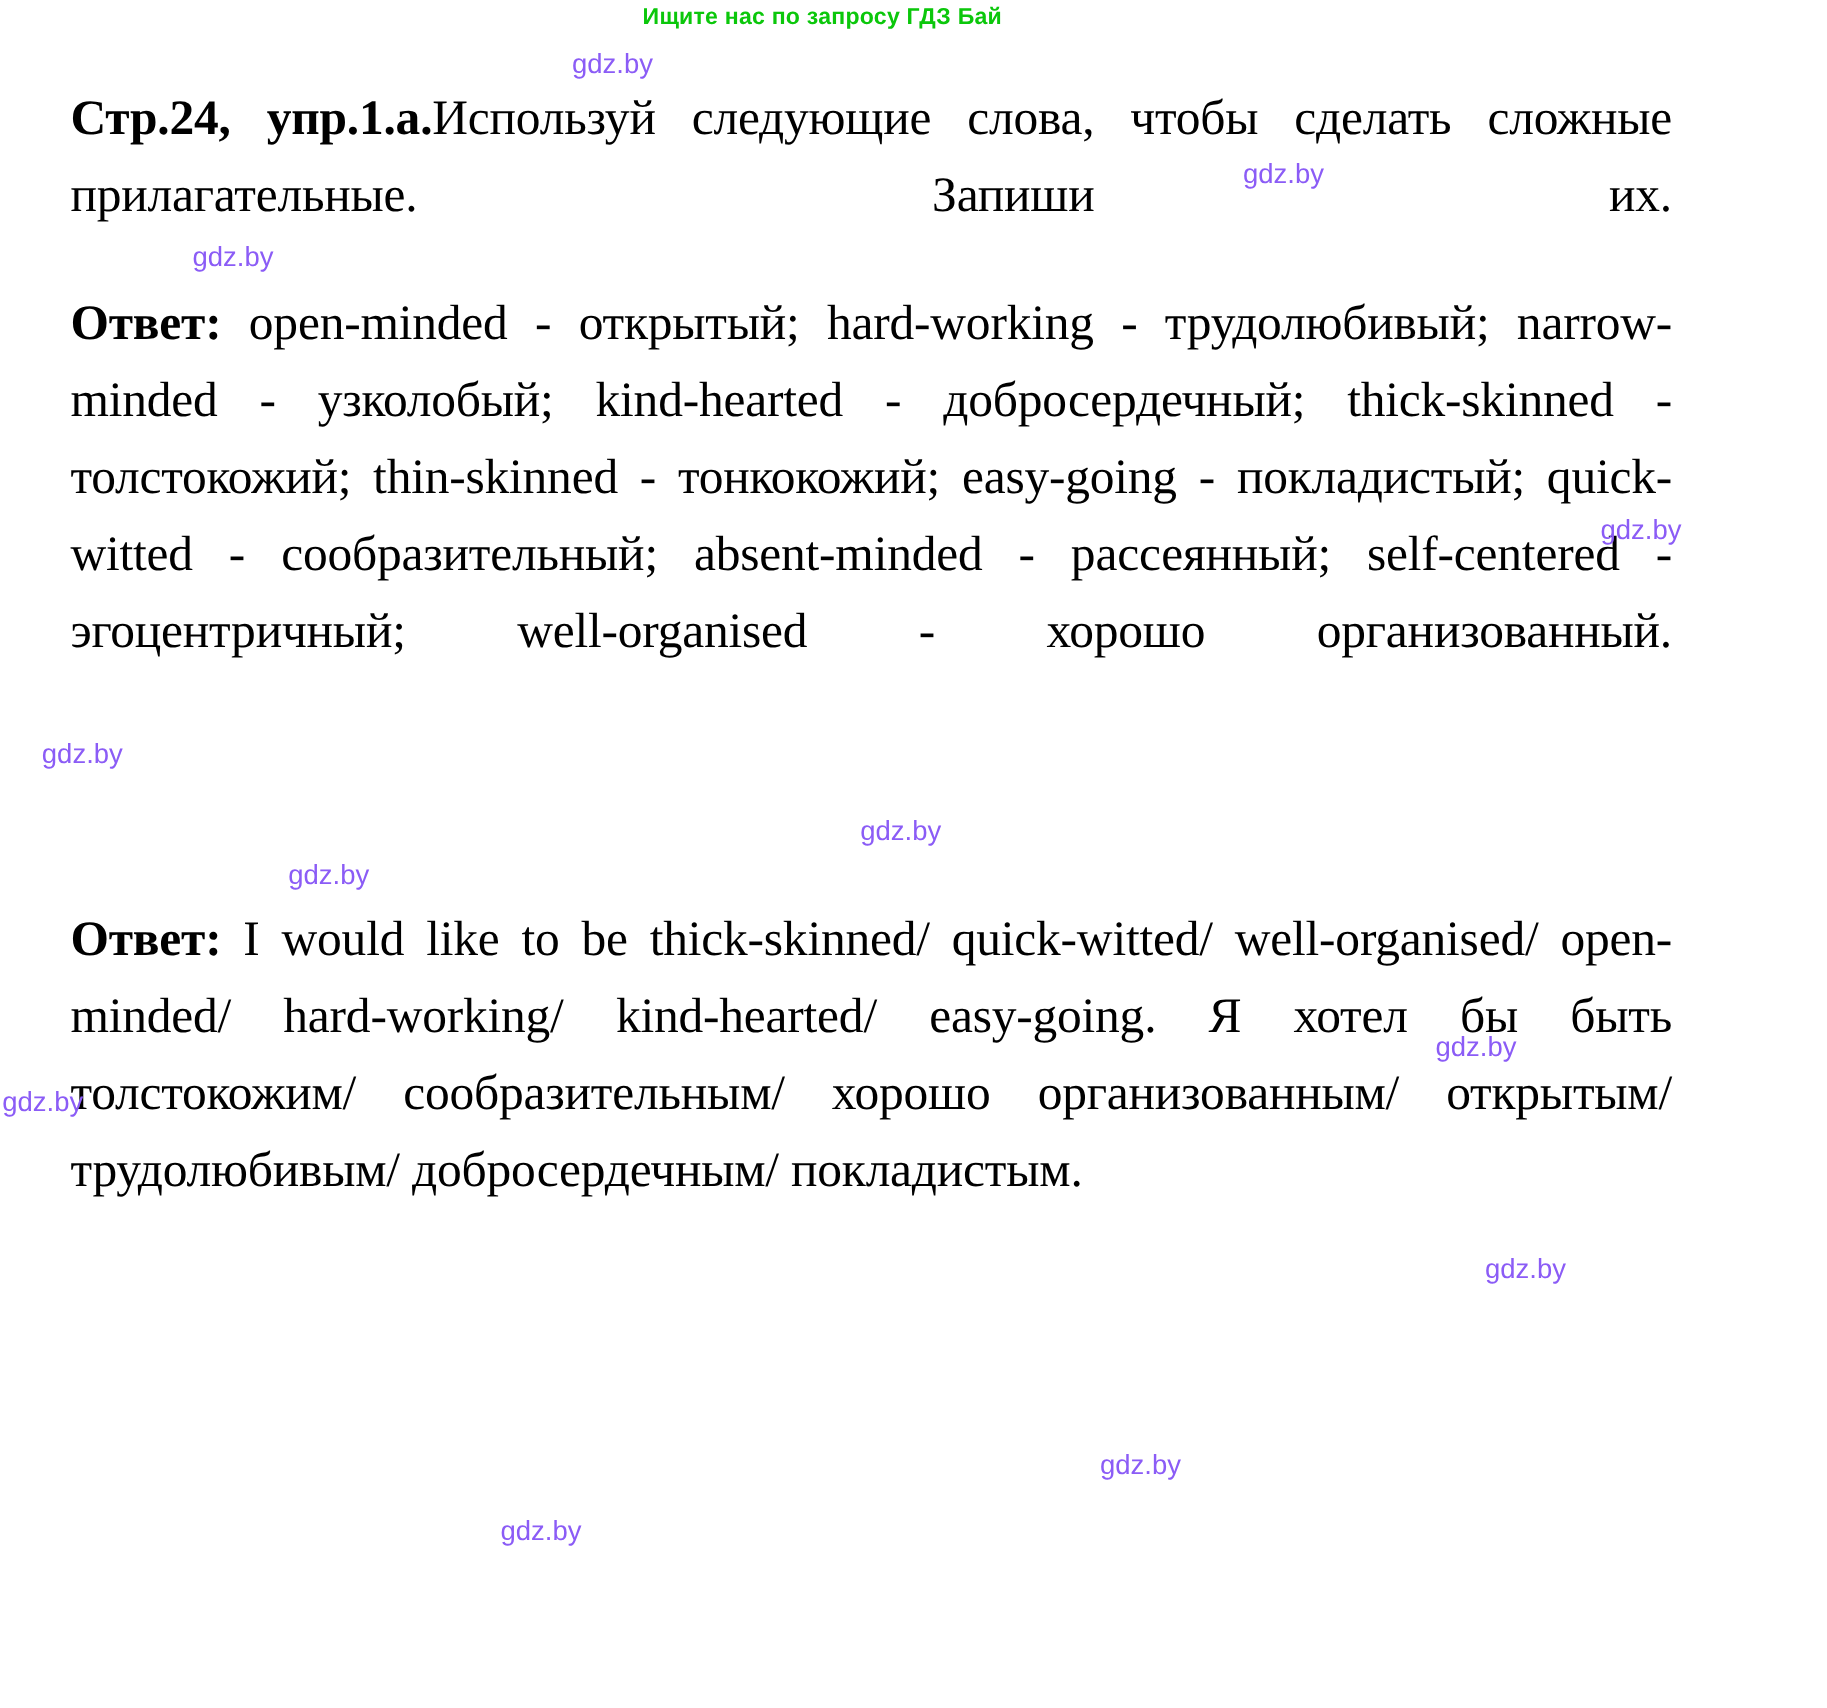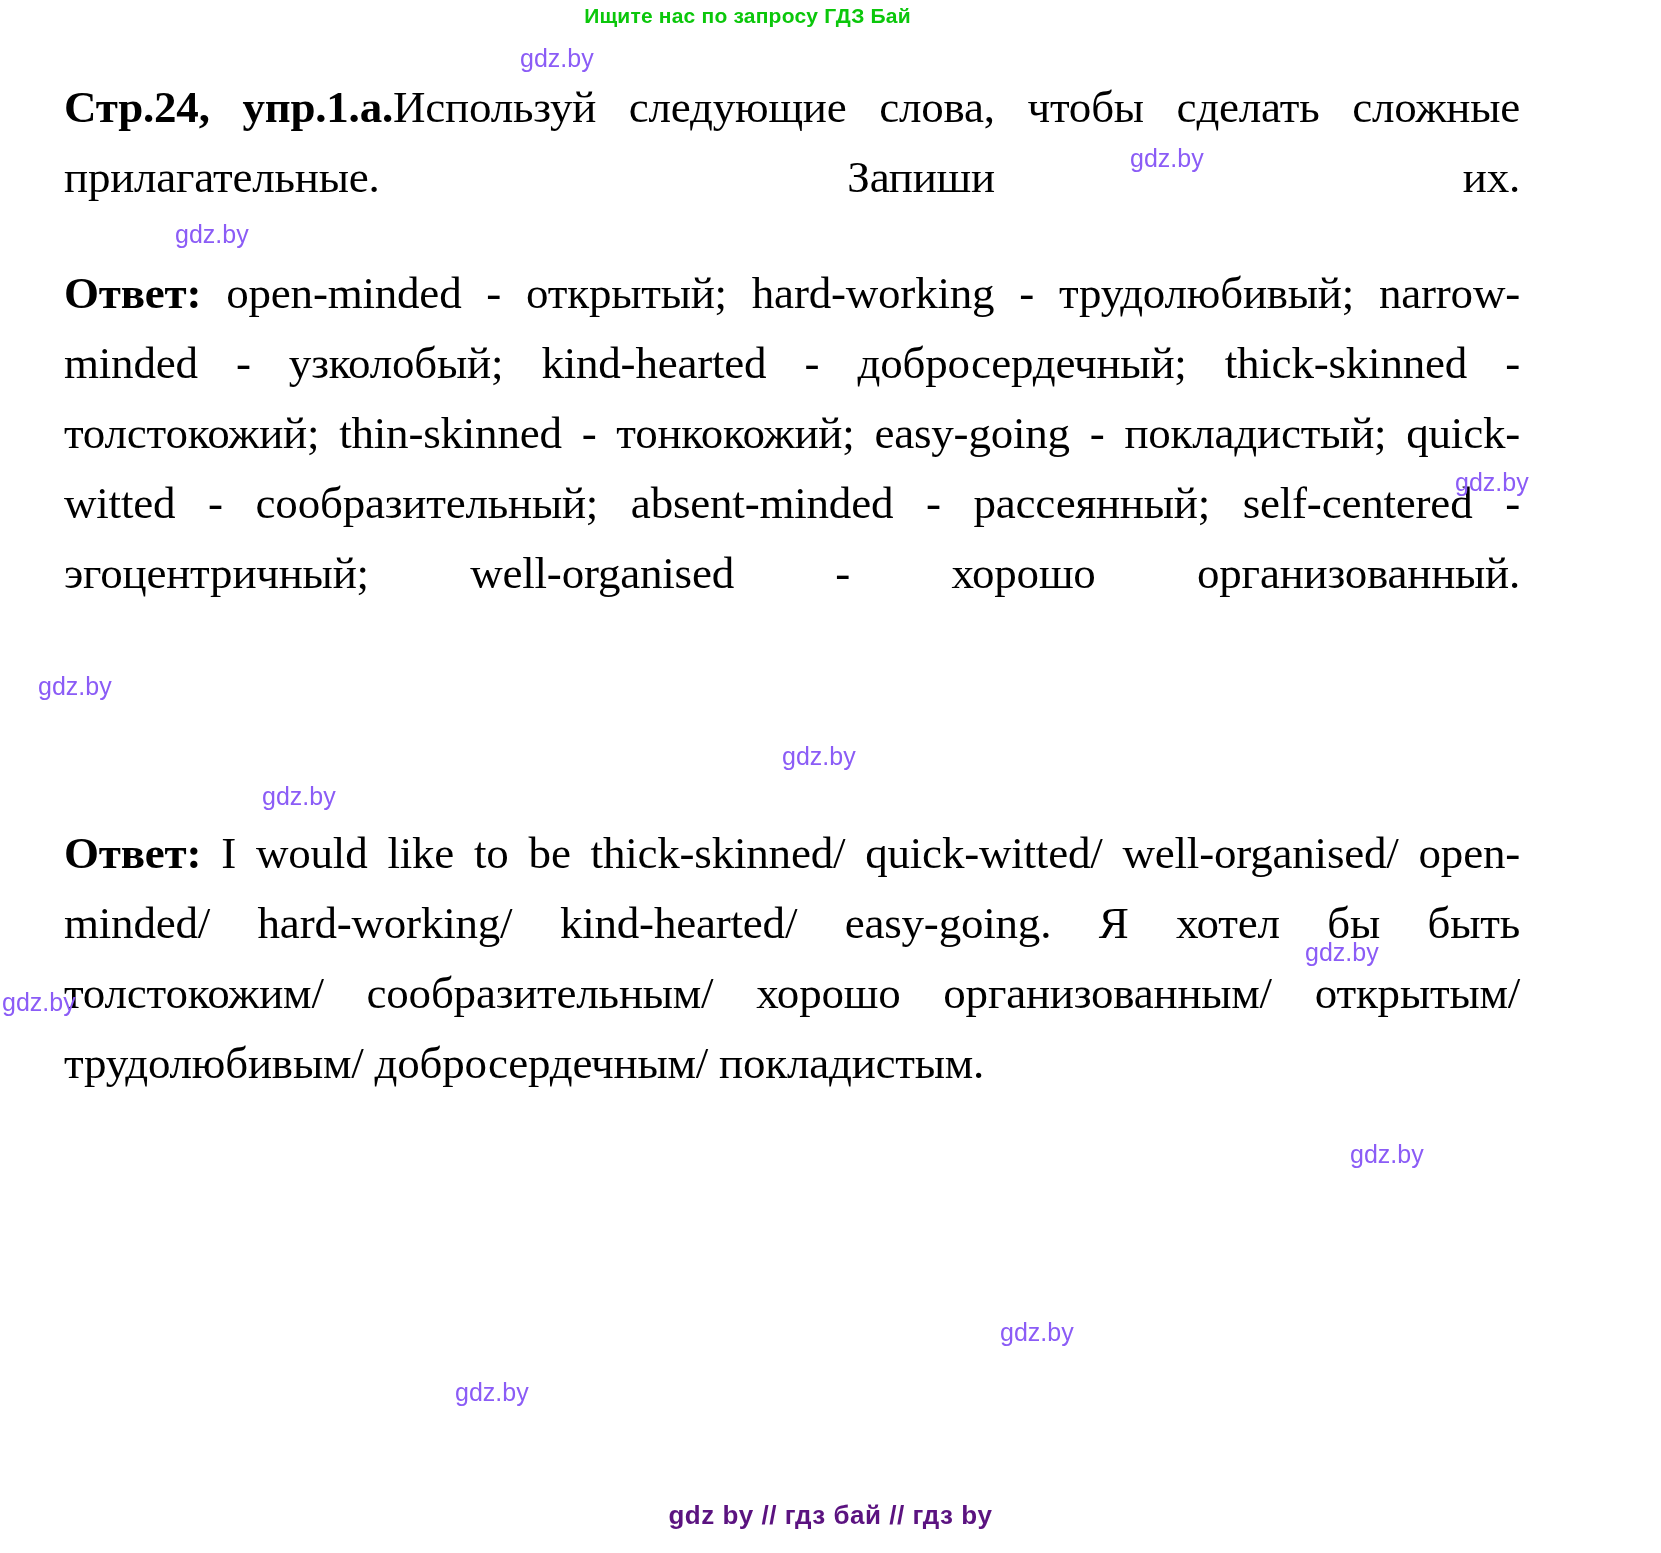--- a/index.html
+++ b/index.html
@@ -126,15 +126,14 @@
       <div class="wm" style="left: 38px; top: 672px;">gdz.by</div>
       <div class="wm" style="left: 782px; top: 742px;">gdz.by</div>
       <div class="wm" style="left: 262px; top: 782px;">gdz.by</div>
       <div class="wm" style="left: 1305px; top: 938px;">gdz.by</div>
       <div class="wm" style="left: 2px; top: 988px;">gdz.by</div>
       <div class="wm" style="left: 1350px; top: 1140px;">gdz.by</div>
       <div class="wm" style="left: 1000px; top: 1318px;">gdz.by</div>
       <div class="wm" style="left: 455px; top: 1378px;">gdz.by</div>
     </div>
 
-  <div class="footer" style="color: rgb(91, 19, 128);">gdz by  //  гдз бай  //  гдз by</div>
 
 </div>
 
 </body></html>

